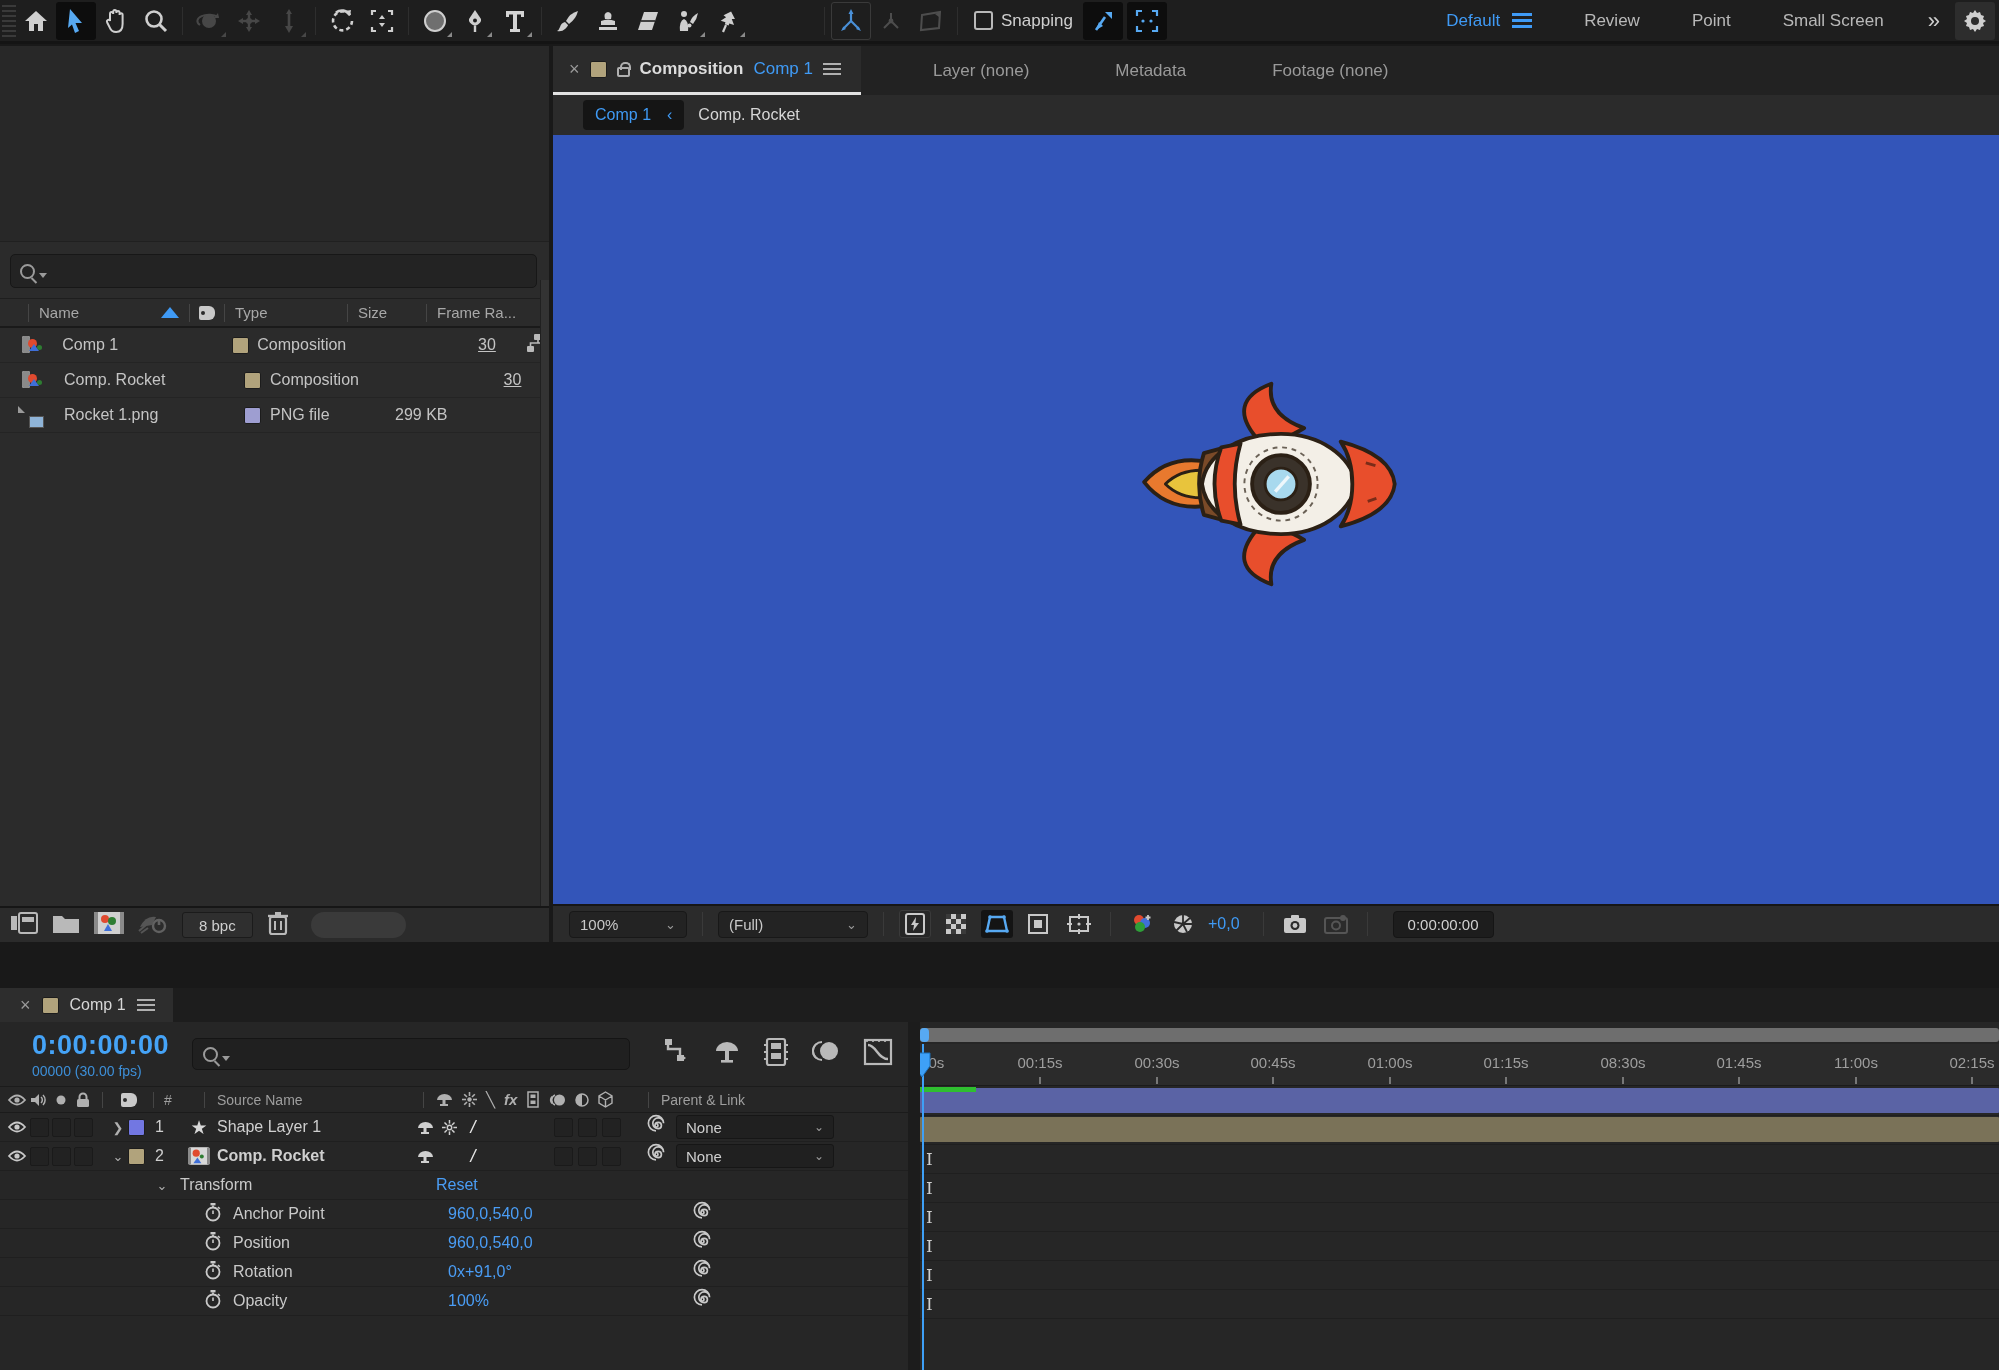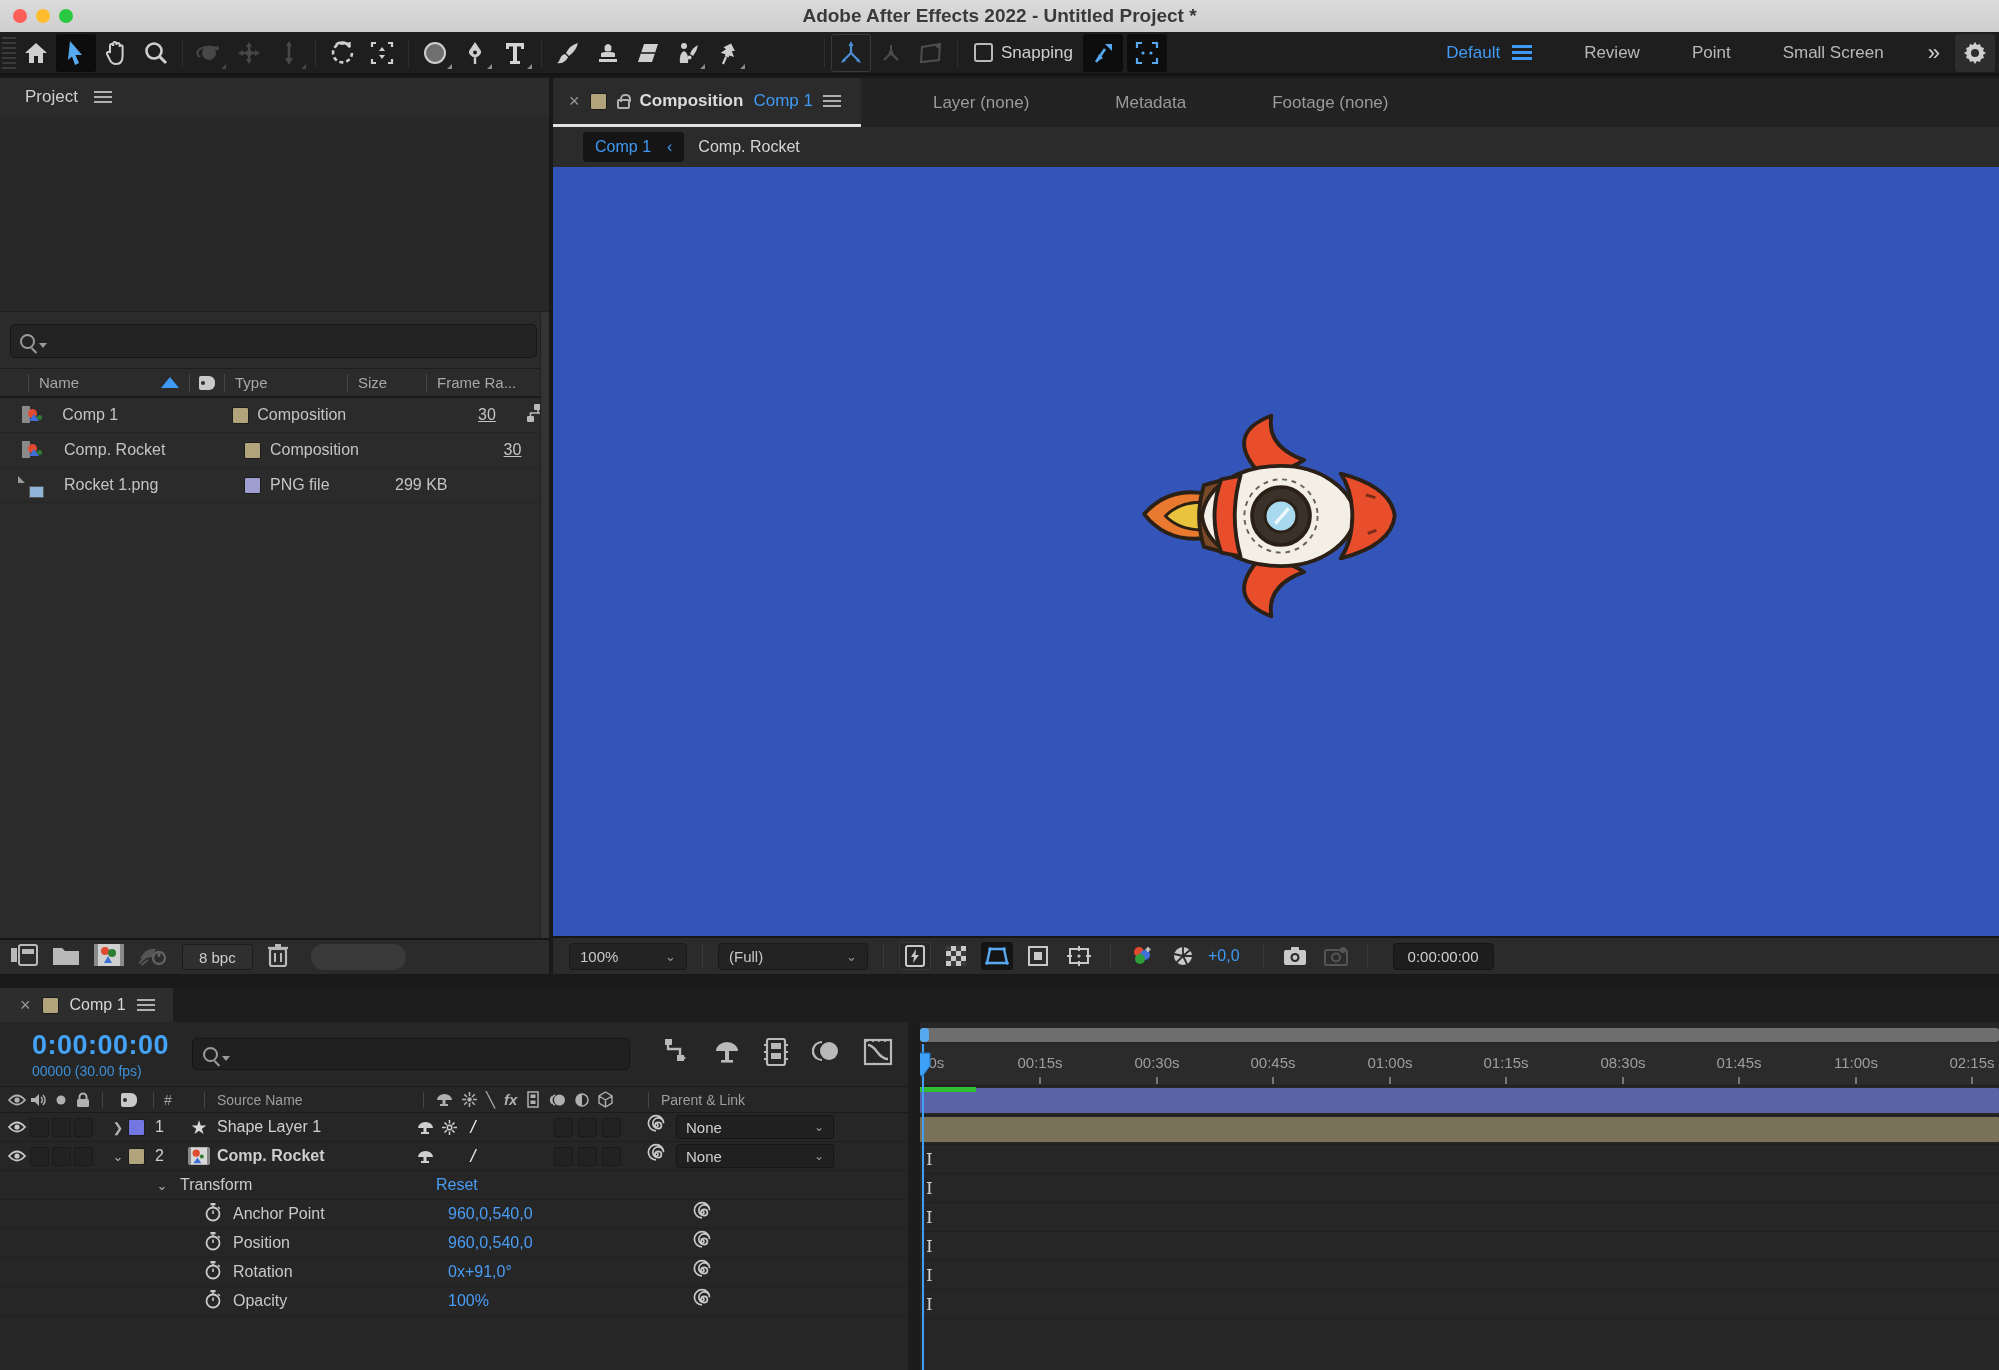--- a/index.html
+++ b/index.html
@@ -176,28 +176,20 @@
   .playhead-caret { position:absolute; left:-7px; top:30px; z-index:6; }
 
   .dimmed { opacity:0.38; }
   svg { overflow:visible; }
 </style>
 </head>
 <body>
 
 <div class="screen">
 
-  <div class="titlebar">
-    <div class="traffic">
-      <span class="tl red"></span>
-      <span class="tl yellow"></span>
-      <span class="tl green"></span>
-    </div>
-    <div class="win-title">Adobe After Effects 2022 - Untitled Project *</div>
-  </div>
 
   <div class="toolbar">
     <div class="grip"></div>
     <div class="tool">
       <svg width="24" height="22" viewBox="0 0 24 22">
           <path d="M12 1 L23 11 H19 V21 H14 V14 H10 V21 H5 V11 H1 Z" fill="#cfcfcf"></path>
         </svg>
     </div>
     <div class="tool active">
       <svg width="20" height="24" viewBox="0 0 20 24">
@@ -383,28 +375,20 @@
       <svg width="22" height="22" viewBox="0 0 22 22">
           <path d="M11 0 L13 3 L16 2 L17 5 L20 6 L19 9 L22 11 L19 13 L20 16 L17 17 L16 20 L13 19 L11 22 L9 19 L6 20 L5 17 L2 16 L3 13 L0 11 L3 9 L2 6 L5 5 L6 2 L9 3 Z" fill="#cfcfcf"></path>
           <circle cx="11" cy="11" r="4" fill="#2d2d2d"></circle>
         </svg>
     </div>
   </div>
 
   <div class="main">
 
     <div class="project">
-      <div class="panel-head">
-        <span>Project</span>
-        <span class="menu-ico">
-            <i></i>
-            <i></i>
-            <i></i>
-          </span>
-      </div>
       <div class="proj-preview"></div>
       <div class="searchrow">
         <div class="searchbox">
           <span class="mag"></span>
           <span class="mag-drop"></span>
         </div>
       </div>
       <div class="ptable-head">
         <span style="width:1px;height:18px;background:#454545;margin-left:28px;"></span>
         <span style="margin-left:10px; width:150px; display:flex; align-items:center;gap:20px;">

